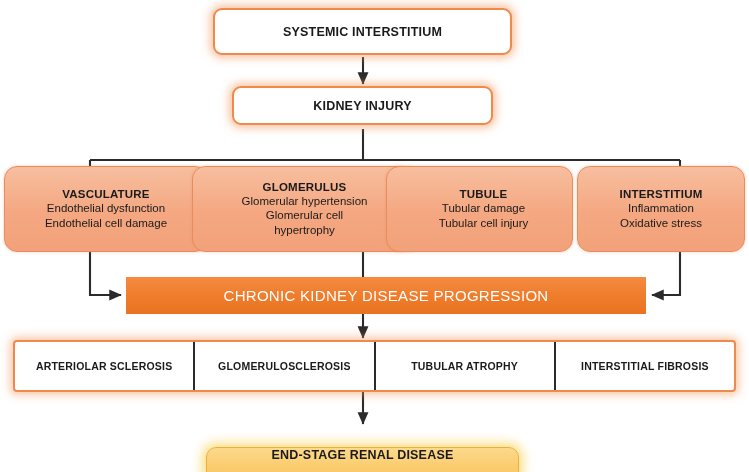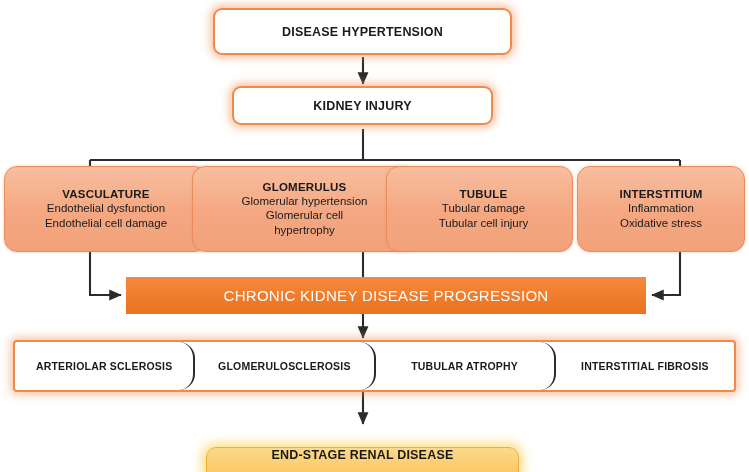--- a/index.html
+++ b/index.html
@@ -80,21 +80,20 @@
     box-shadow: 0 0 9px 3px rgba(243,146,84,0.5);
     display: flex;
   }
   .outcome-cell {
     flex: 1 1 0;
     display: flex;
     align-items: center;
     justify-content: center;
     text-align: center;
     border-right: 2px solid #2b2b2b;
-    border-radius: 16px;
   }
   .outcome-cell:last-child { border-right: none; }
   .outcome-cell .node-title {
     font-size: 10.5px;
     line-height: 14px;
     white-space: normal;
   }
 
   
   #endstage {
@@ -140,21 +139,21 @@
 
       <polyline points="680,252 680,295 652,295" marker-end="url(#arw)"></polyline>
 
       <line x1="363" y1="314" x2="363" y2="338" marker-end="url(#arw)"></line>
 
       <line x1="363" y1="392" x2="363" y2="424" marker-end="url(#arw)"></line>
     </g>
   </svg>
 
   <div class="wbox" style="left:213px; top:8px; width:299px; height:47px;">
-    <span class="node-title">DISEASE HYPERTENSION</span>
+    <span class="node-title">SYSTEMIC INTERSTITIUM</span>
   </div>
 
   <div class="wbox" style="left:232px; top:86px; width:261px; height:39px;">
     <span class="node-title">KIDNEY INJURY</span>
   </div>
 
   <div class="obox" style="left:4px; top:166px; width:204px; height:86px;">
     <span class="node-title">VASCULATURE</span>
     <span class="node-line">Endothelial dysfunction</span>
     <span class="node-line">Endothelial cell damage</span>

